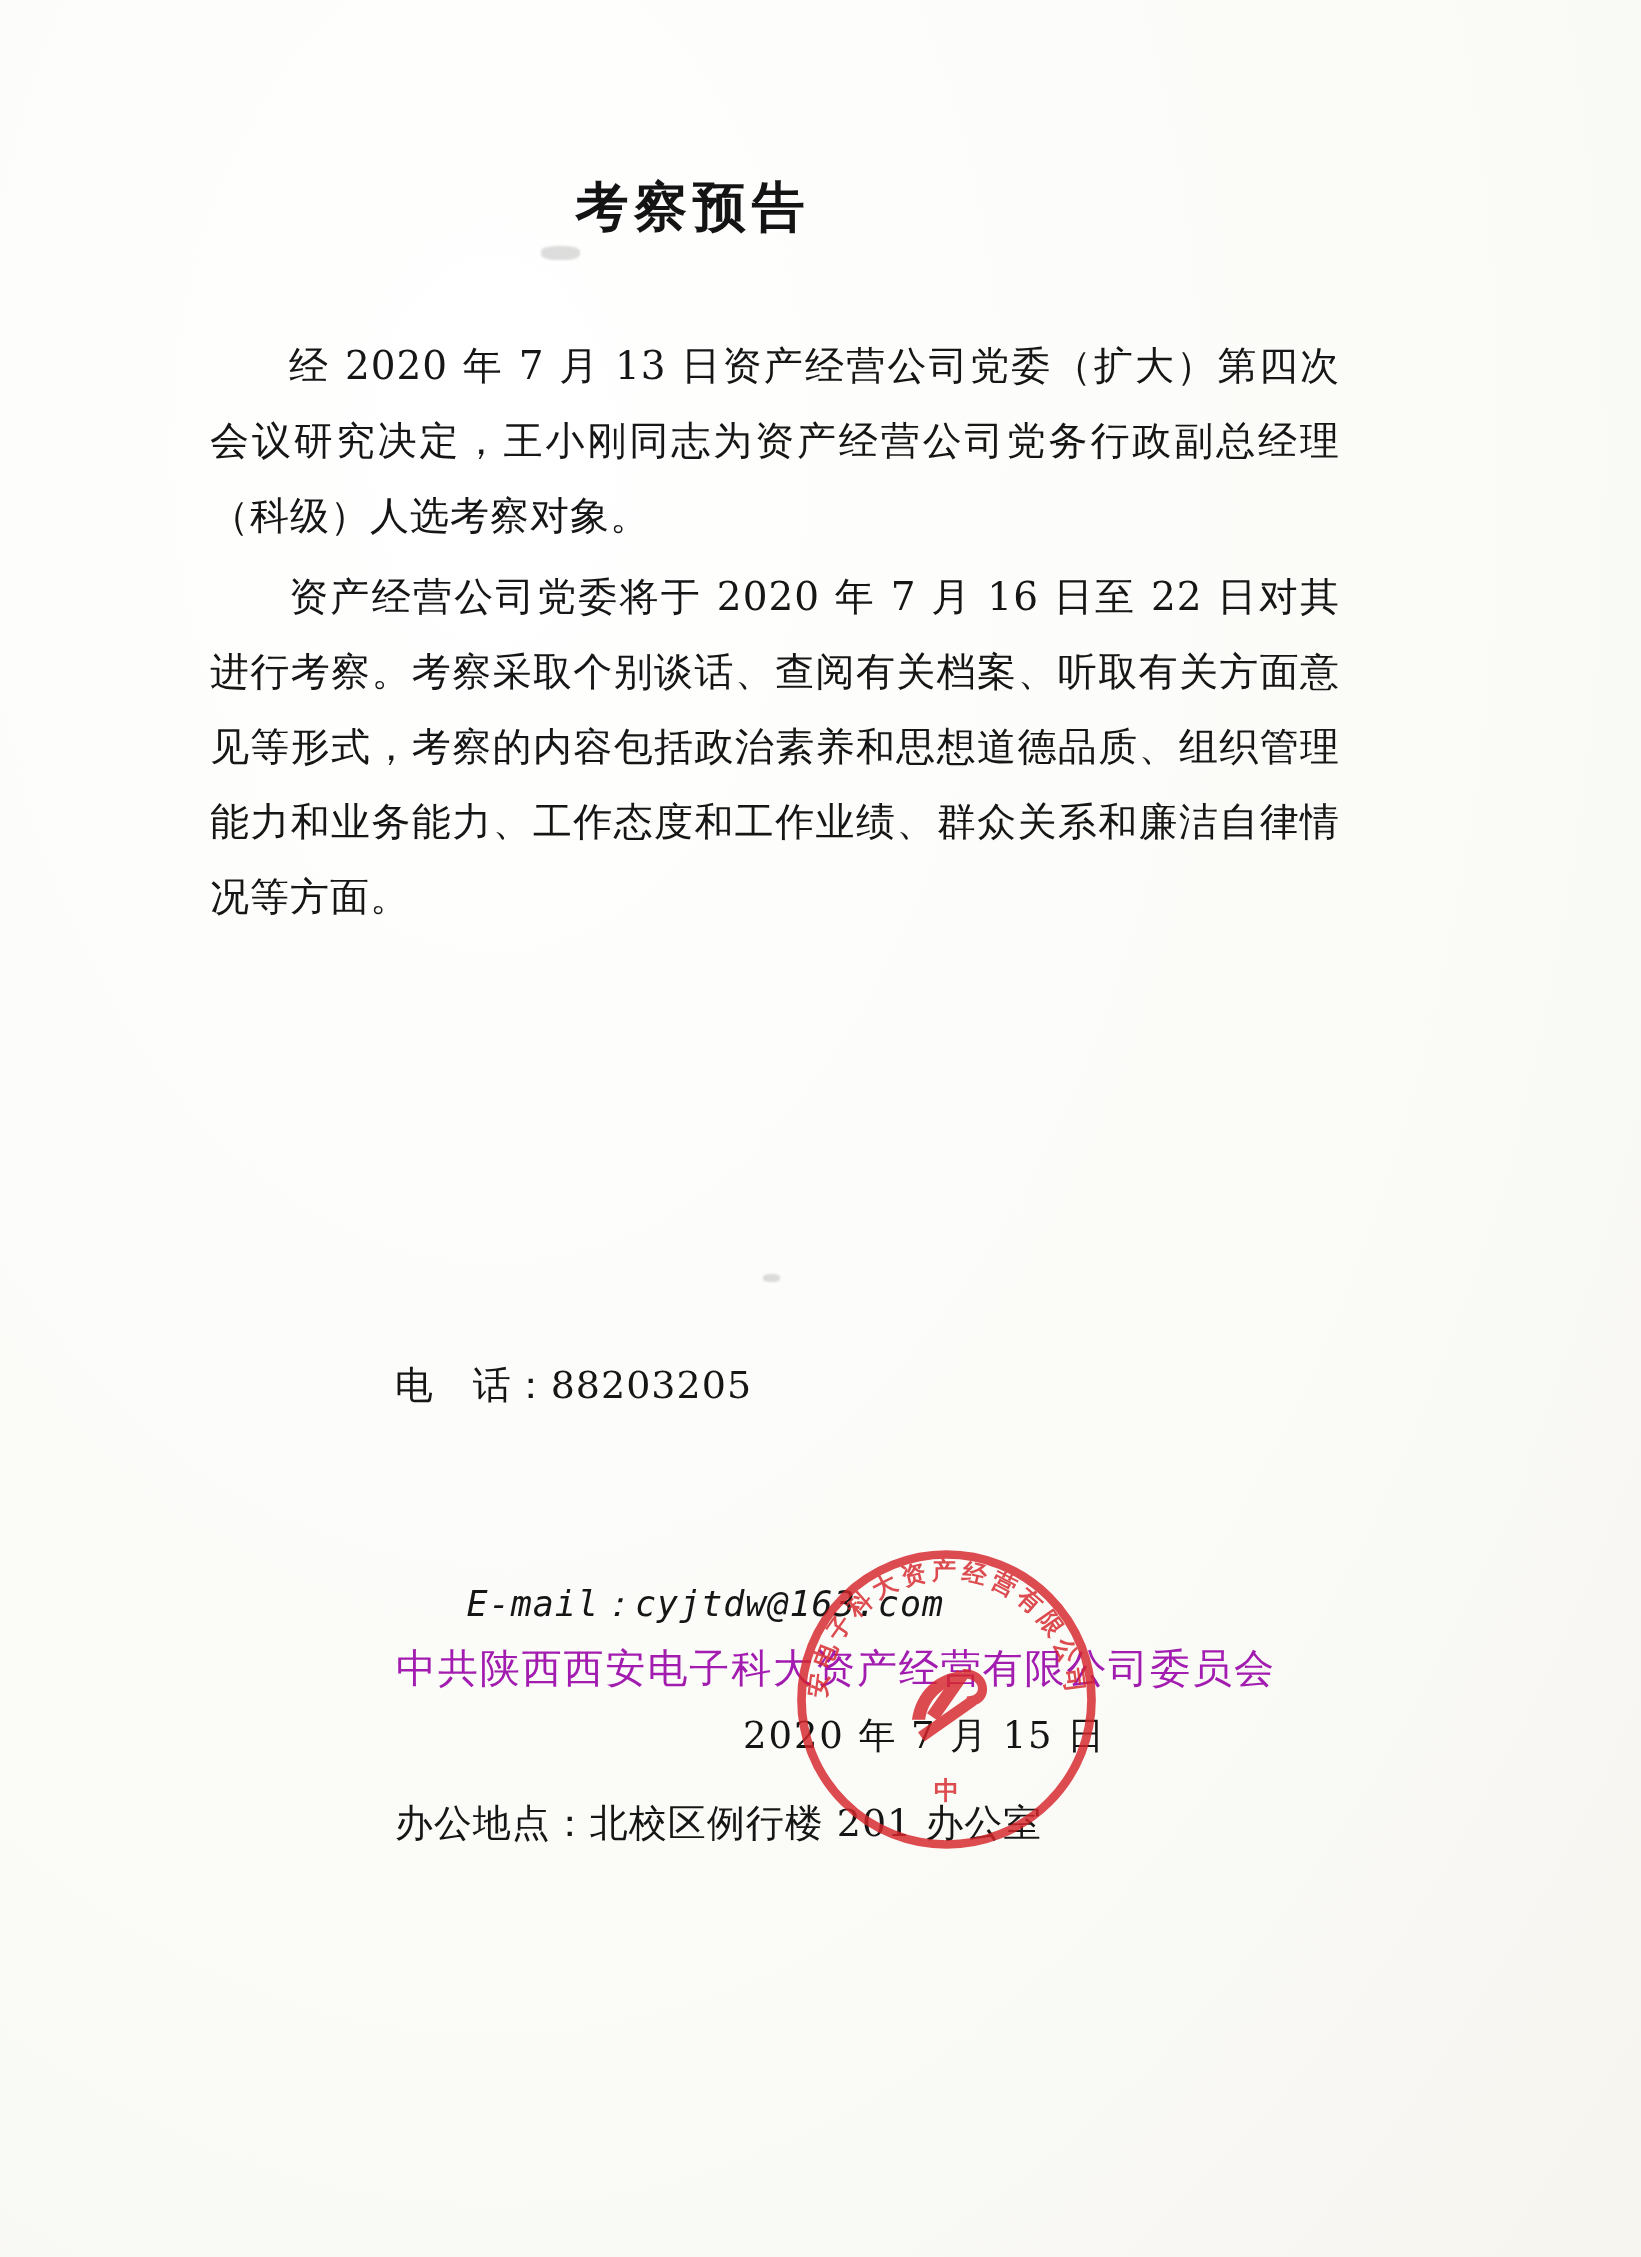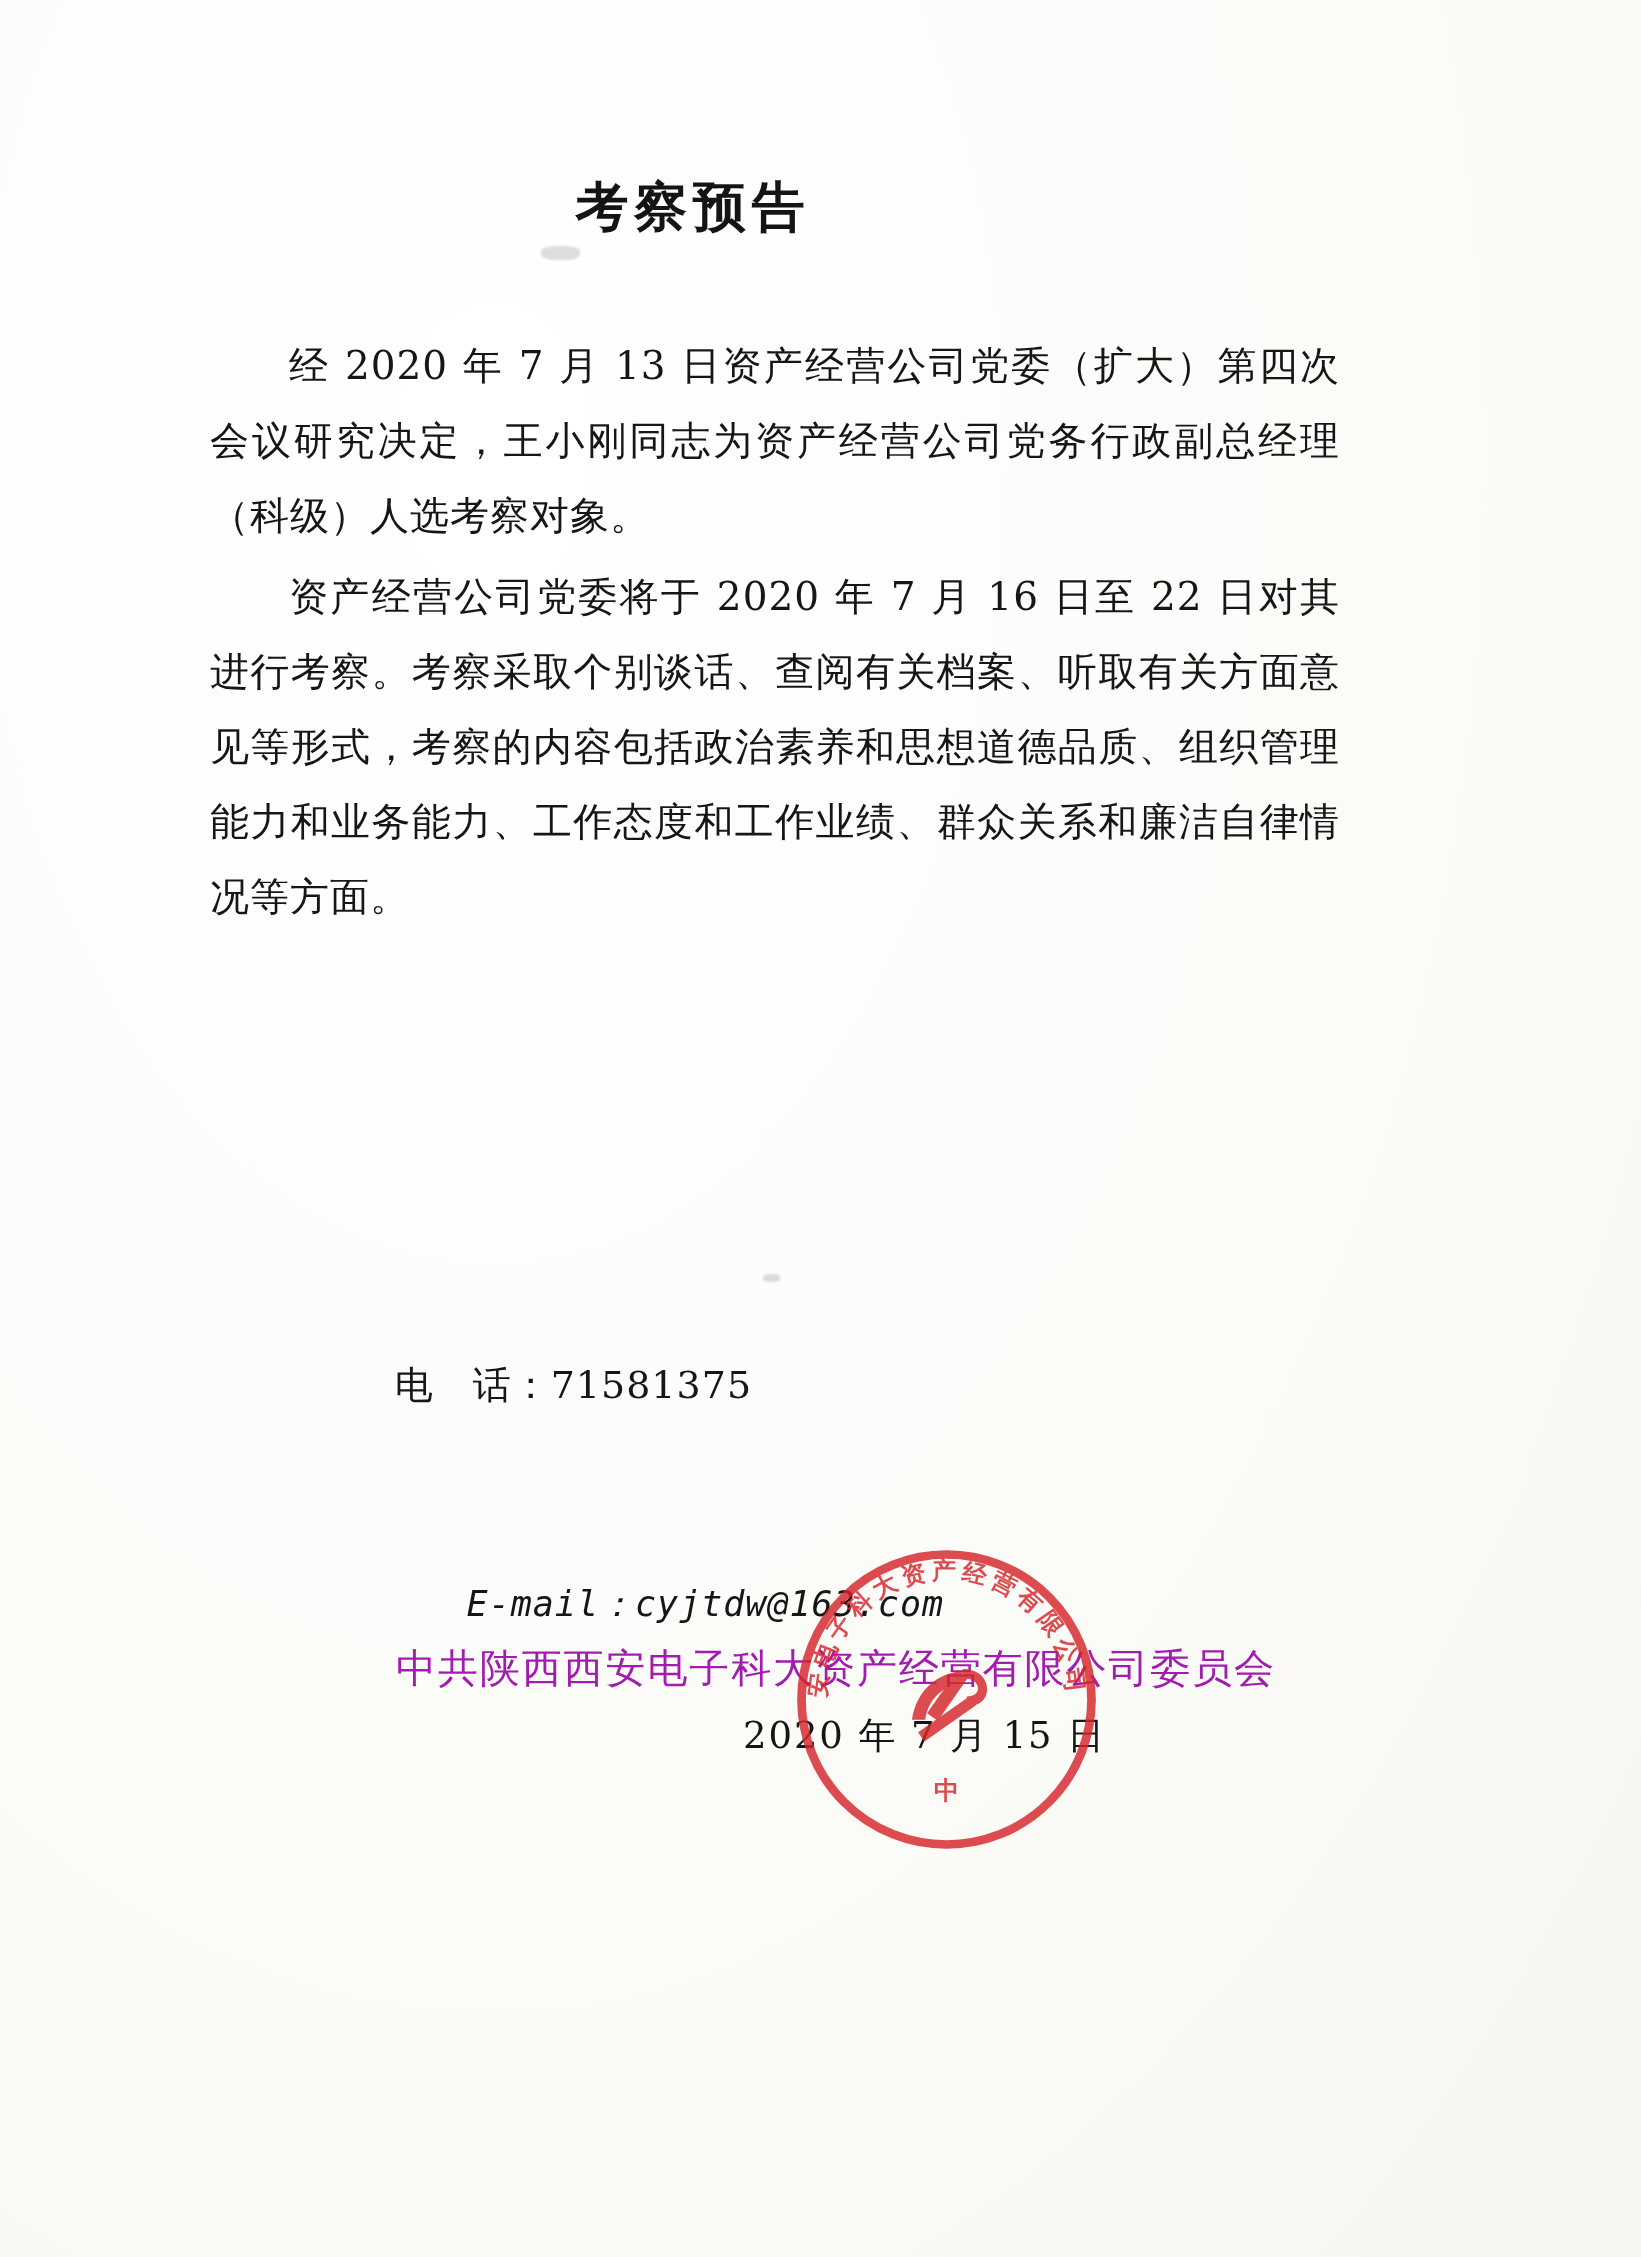--- a/index.html
+++ b/index.html
@@ -136,24 +136,27 @@
     <div class="smudge" style="top:246px;left:541px;"></div>
     <div class="smudge" style="top:1274px;left:763px;width:17.4px;height:7.7px;"></div>
 
     <div class="body-block">
       <p class="para">经 2020 年 7 月 13 日资产经营公司党委（扩大）第四次会议研究决定，王小刚同志为资产经营公司党务行政副总经理（科级）人选考察对象。</p>
       <p class="para">资产经营公司党委将于 2020 年 7 月 16 日至 22 日对其进行考察。考察采取个别谈话、查阅有关档案、听取有关方面意见等形式，考察的内容包括政治素养和思想道德品质、组织管理能力和业务能力、工作态度和工作业绩、群众关系和廉洁自律情况等方面。</p>
     </div>
 
     <div class="contact-lines">
       <div class="contact-line">
-        <span>电　话：</span><span>71581375</span>
+        <span>电　话：</span><span>88203205</span>
       </div>
       <div class="contact-line mono">
         <span>E-mail：</span><span>cyjtdw@163.com</span>
+      </div>
+      <div class="contact-line">
+        <span>办公地点：</span><span>北校区例行楼 201 办公室</span>
       </div>
     </div>
 
     <div class="signature">
       <div class="sign-org">中共陕西西安电子科大资产经营有限公司委员会</div>
       <div class="sign-date">2020 年 7 月 15 日</div>
     </div>
 
     <div class="seal">
       <svg width="319" height="319" viewBox="0 0 330 330" xmlns="http://www.w3.org/2000/svg">

